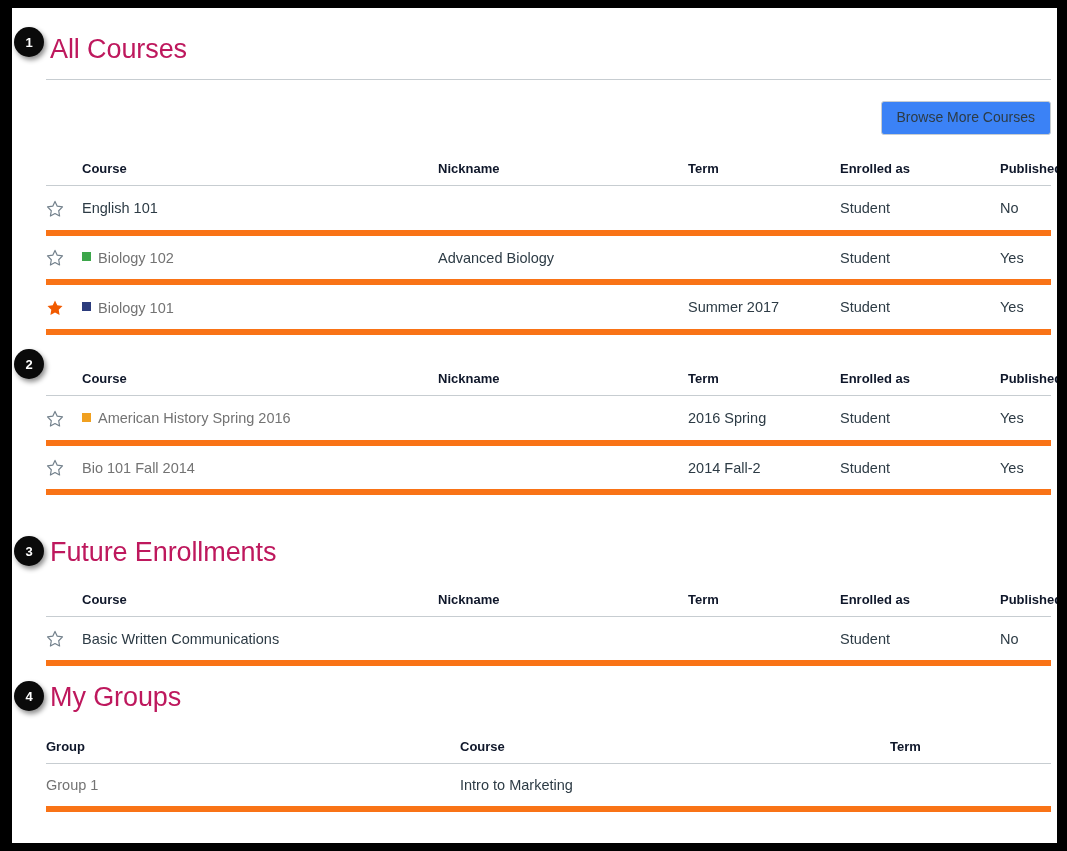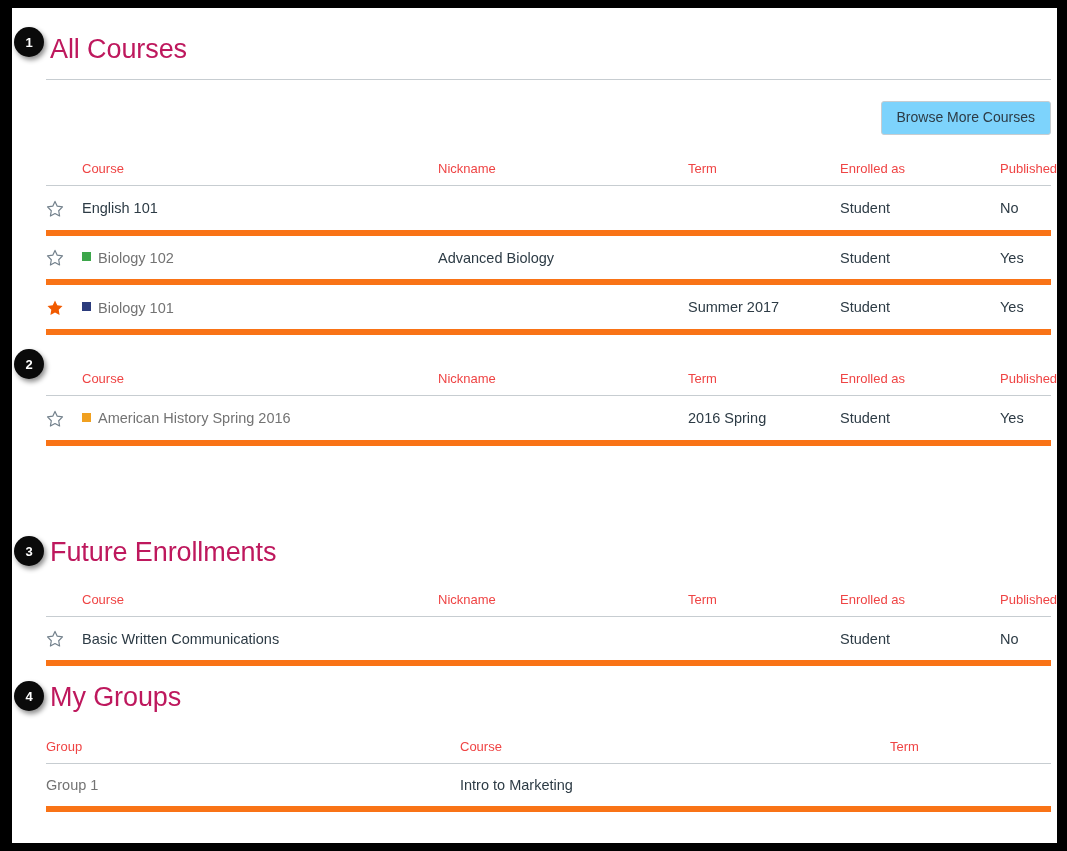--- a/index.html
+++ b/index.html
@@ -74,39 +74,39 @@
   
   .toolbar {
     display: flex;
     justify-content: flex-end;
     padding-top: 21px;
   }
   .btn {
     font-family: "Liberation Sans", sans-serif;
     font-size: 14px;
     color: #2D3B45;
-    background: #7dd3fc;
+    background: #3b82f6;
     border: 1px solid #C7CDD1;
     border-radius: 3px;
     padding: 8px 15px 9px 15px;
     line-height: 1.1;
     cursor: pointer;
     white-space: nowrap;
   }
 
   
   table.ctable {
     width: 100%;
     border-collapse: collapse;
     table-layout: fixed;
   }
   table.ctable th {
     font-size: 13px;
-    font-weight: 400;
-    color: #ef4444;
+    font-weight: 700;
+    color: #0f172a;
     text-align: left;
     padding: 0 0 9px 0;
     border-bottom: 1px solid #C7CDD1;
     vertical-align: bottom;
     white-space: nowrap;
     margin-top: 24px;
   }
   table.ctable td {
     font-size: 14.5px;
     font-weight: 400;
@@ -280,20 +280,32 @@
                     </svg></span></td>
                 <td><span class="cell-inner">
                     <span class="chip" style="background:#F0A020"></span>
                     <a class="link" href="#">American History Spring 2016</a>
                   </span></td>
                 <td></td>
                 <td>2016 Spring</td>
                 <td>Student</td>
                 <td>Yes</td>
               </tr>
+              <tr>
+                <td><span class="star"><svg width="18" height="18" viewBox="0 0 18 18" aria-hidden="true">
+                      <polygon points="9,1.4 11.25,6.2 16.5,6.95 12.7,10.75 13.6,16 9,13.5 4.4,16 5.3,10.75 1.5,6.95 6.75,6.2" fill="none" stroke="#73818C" stroke-width="1.2" stroke-linejoin="round"></polygon>
+                    </svg></span></td>
+                <td><span class="cell-inner">
+                    <a class="link" href="#">Bio 101 Fall 2014</a>
+                  </span></td>
+                <td></td>
+                <td>2014 Fall-2</td>
+                <td>Student</td>
+                <td>Yes</td>
+              </tr>
             </tbody>
         </table>
       </div>
     </div>
 
     <div class="badge" style="left:2px; top:528px;">3</div>
 
     <div style="position:absolute; left:34px; top:526px; width:1005px;">
 
       <h2 class="section-heading">Future Enrollments</h2>

